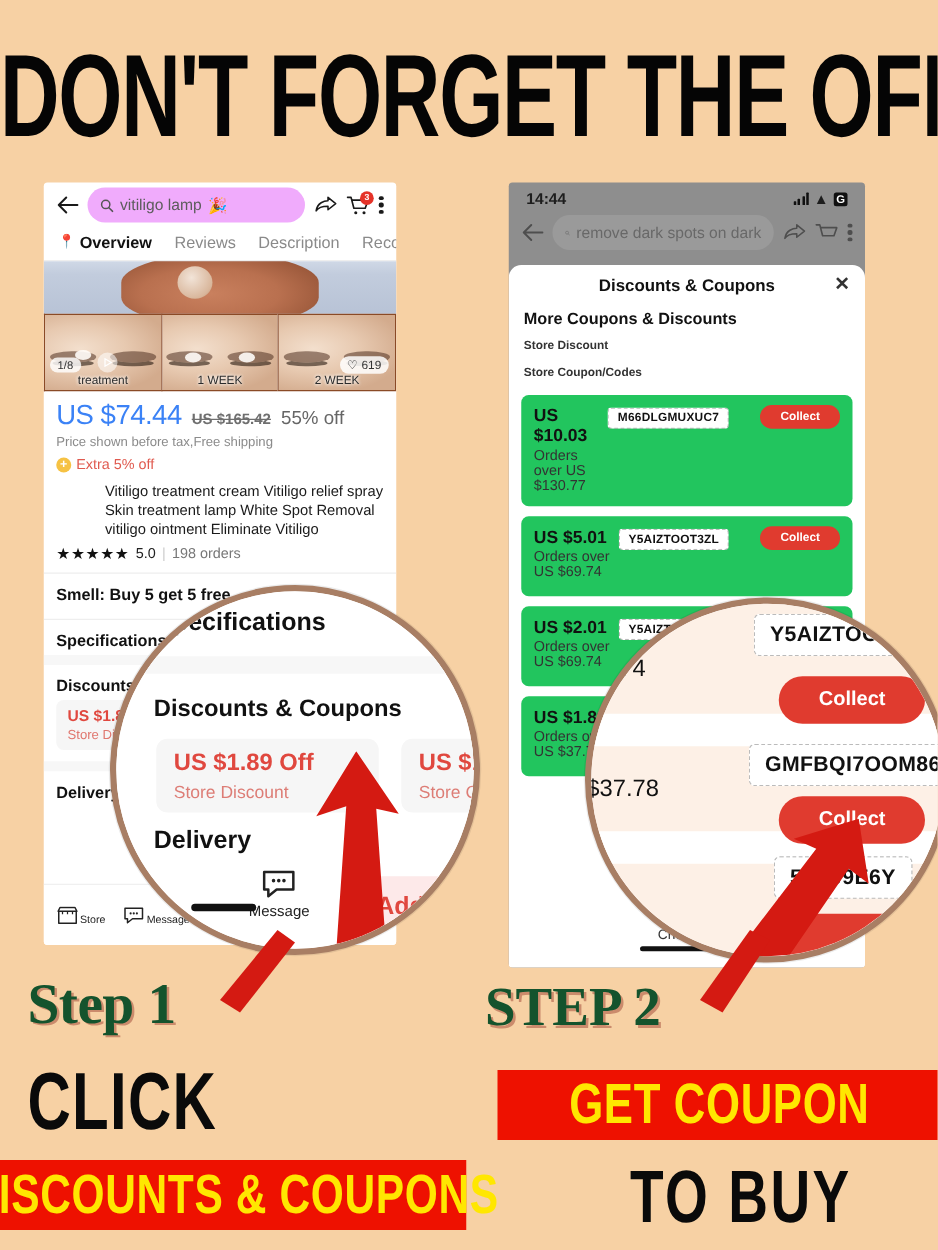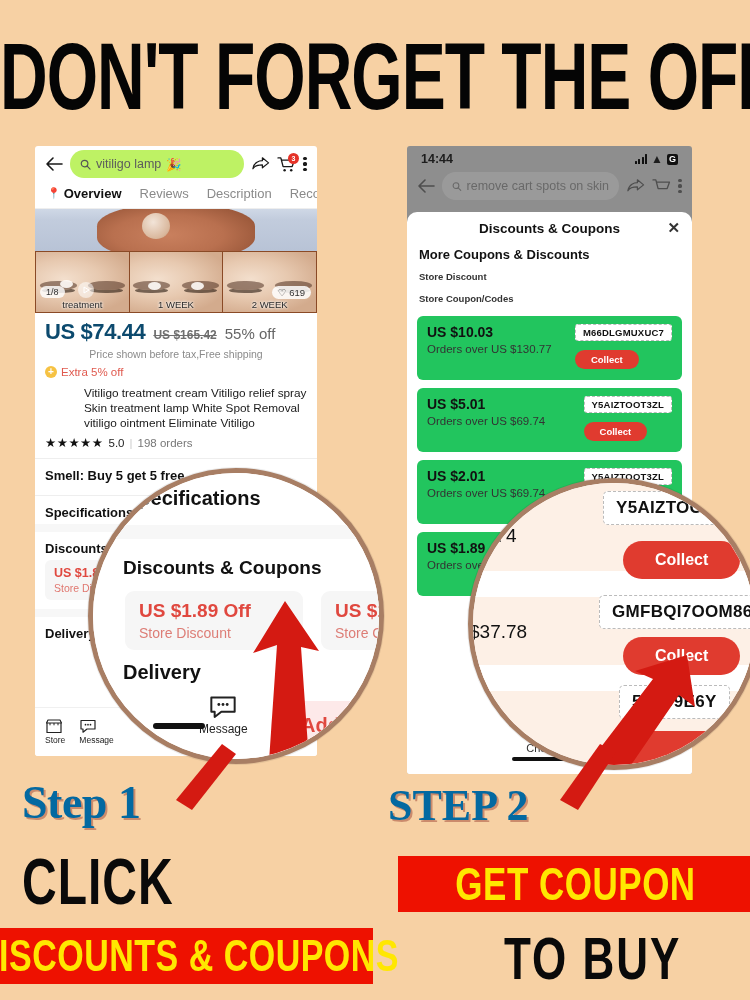--- a/index.html
+++ b/index.html
@@ -33,21 +33,21 @@
   .bars i:nth-child(3){height:7.5px}.bars i:nth-child(4){height:10px}
   .batt{width:17px;height:9px;border:1.4px solid #111;border-radius:2.4px;position:relative;}
   .batt::after{content:"";position:absolute;right:-3.4px;top:2px;width:2px;height:4px;background:#111;border-radius:0 1px 1px 0;}
   .batt i{position:absolute;left:1px;top:1px;bottom:1px;width:9px;background:#111;border-radius:1px;}
   .gbadge{background:#111;color:#fff;font-size:9px;font-weight:bold;border-radius:2px;padding:0 2px;line-height:11px;}
   .wifi{font-size:12px;line-height:12px;}
 
   
   .navrow{display:flex;align-items:center;gap:7px;padding:4px 10px 6px 10px;}
   .ico{flex:none;color:#1a1a1a;display:flex;align-items:center;justify-content:center;}
-  .searchpill{flex:1;background:#bef264;border-radius:16px;height:28px;
+  .searchpill{flex:1;background:#f0abfc;border-radius:16px;height:28px;
     display:flex;align-items:center;gap:5px;padding:0 10px;
     font-size:12.5px;color:#5c5c5c;overflow:hidden;white-space:nowrap;}
   .cartwrap{position:relative;}
   .cartbadge{position:absolute;right:-3px;top:-3px;background:#e53228;color:#fff;
     font-size:7px;font-weight:bold;border-radius:50%;width:11px;height:11px;
     display:flex;align-items:center;justify-content:center;}
   .kebab{width:4px;display:flex;flex-direction:column;gap:2.5px;align-items:center;}
   .kebab span{width:3.2px;height:3.2px;background:#1a1a1a;border-radius:50%;display:block;}
 
   
@@ -78,41 +78,41 @@
   .pill-i{position:absolute;left:4px;bottom:14px;background:rgba(255,255,255,.82);border-radius:9px;
      font-size:9px;padding:1px 6px;color:#333;}
   .playb{position:absolute;left:42px;bottom:14px;width:16px;height:16px;border-radius:50%;
      background:rgba(255,255,255,.55);display:flex;align-items:center;justify-content:center;}
   .likepill{position:absolute;right:5px;bottom:13px;background:rgba(255,255,255,.85);border-radius:10px;
      padding:1px 6px;font-size:9.5px;color:#333;display:flex;align-items:center;gap:3px;}
 
   
   .padbox{padding:6px 10px 0 10px;}
   .pricerow{display:flex;align-items:baseline;gap:8px;}
-  .price{font-size:22px;font-weight:bold;color:#0c4a6e;letter-spacing:-.4px;}
+  .price{font-size:22px;font-weight:normal;color:#3b82f6;letter-spacing:-.4px;}
   .oldprice{font-size:12px;color:#6f6f6f;text-decoration:line-through;font-weight:bold;}
   .offpct{font-size:15px;color:#666;}
-  .subline{font-size:10.5px;color:#8b8b8b;margin-top:3px;text-align:center;}
+  .subline{font-size:10.5px;color:#8b8b8b;margin-top:3px;}
   .extrarow{display:flex;align-items:center;gap:4px;margin-top:6px;font-size:11.5px;color:#e05a4f;font-weight:500;}
   .plusdot{width:12px;height:12px;border-radius:50%;background:#f6c243;color:#fff;font-size:10px;
      display:flex;align-items:center;justify-content:center;line-height:1;font-weight:bold;}
   .title{margin-top:8px;font-size:11.8px;line-height:15px;color:#1a1a1a;margin-left:39px;}
   .starsrow{display:flex;align-items:center;gap:5px;margin-top:4px;font-size:11.5px;color:#222;}
   .stars{color:#111;font-size:12.5px;letter-spacing:.5px;}
   .ordersg{color:#777;}
   .hr{height:1px;background:#eee;margin:8px 0 0 0;}
   .rowlabel{font-size:13px;font-weight:bold;color:#111;padding:9px 10px 4px 10px;}
   .grayband{background:#f7f7f7;height:8px;}
   .couponrow{display:flex;gap:8px;padding:0 10px 9px 10px;}
   .couponchip{background:#f6f6f6;border-radius:6px;padding:6px 9px;min-width:92px;}
   .cc1{font-size:12.5px;font-weight:bold;color:#e0483f;}
   .cc2{font-size:10.5px;color:#e0776f;margin-top:2px;}
   .bottombar{position:absolute;left:0;right:0;bottom:0;height:48px;background:#fff;
      display:flex;align-items:center;gap:14px;padding:0 10px;border-top:1px solid #f0f0f0;}
-  .bbitem{display:flex;flex-direction:column;align-items:flex-start;gap:1px;font-size:8.5px;color:#222;}
+  .bbitem{display:flex;align-items:flex-end;gap:1px;font-size:8.5px;color:#222;}
   .addcart{margin-left:auto;background:#fde9e9;color:#e0483f;font-weight:bold;font-size:14px;
      border-radius:20px;padding:9px 22px;}
 
   
   .dimmed{background:#8e8e8e;}
   .dimmed .statusbar{color:#1d1d1d;}
   .dimmed .navrow{opacity:.55;}
   .dimmed .searchpill{background:#a5a5a5;color:#4a4a4a;}
   .sheet{position:absolute;left:0;right:0;top:66px;bottom:0;background:#fff;border-radius:10px 10px 0 0;}
   .sheet-head{position:relative;text-align:center;padding:9px 0 7px 0;font-size:13.5px;font-weight:bold;color:#111;}
@@ -120,21 +120,21 @@
   .sheet-sub{font-size:13px;font-weight:bold;color:#111;padding:4px 12px 2px 12px;}
   .sec-label{font-size:9.5px;font-weight:bold;color:#333;padding:7px 12px 4px 12px;}
   .discbox{margin:0 10px;background:#fdf3e7;border-radius:6px;padding:8px 10px 7px 10px;position:relative;}
   .discline{font-size:12.3px;font-weight:bold;color:#1a1a1a;line-height:17px;}
   .shopmore{position:absolute;right:10px;bottom:-10px;background:#e03b2f;color:#fff;font-size:9px;
      font-weight:bold;border-radius:12px;padding:4px 12px;}
   .cpncard{margin:8px 10px 0 10px;background:#22c55e;border-radius:6px;padding:8px 10px 10px 10px;
      display:flex;justify-content:space-between;align-items:flex-start;position:relative;min-height:46px;}
   .cp-left .amt{font-size:14px;font-weight:bold;color:#111;}
   .cp-left .over{font-size:11.5px;color:#333;margin-top:3px;}
-  .cp-right{display:flex;flex-direction:column;align-items:flex-start;gap:9px;}
+  .cp-right{display:flex;align-items:flex-end;gap:25px;}
   .code{border:1px dashed #bbb;background:#fff;border-radius:3px;padding:2px 7px;
      font-size:9.5px;font-weight:bold;color:#111;letter-spacing:.2px;}
   .collect{background:#e03b2f;color:#fff;font-size:9.5px;font-weight:bold;border-radius:12px;padding:4px 16px;}
   .sheet-foot{position:absolute;left:0;right:0;bottom:0;background:#fff;height:46px;
      display:flex;flex-direction:column;align-items:center;justify-content:center;gap:3px;}
   .chkout{font-size:11px;color:#333;}
   .homebar{width:76px;height:4px;border-radius:3px;background:#111;}
 
   
   .mag{position:absolute;border-radius:50%;overflow:hidden;border:5px solid #a87e64;
@@ -159,21 +159,21 @@
   .zr-collect{position:absolute;background:#e03b2f;color:#fff;font-size:16px;font-weight:bold;
      border-radius:22px;padding:10px 32px;}
   .zr-amt{position:absolute;font-size:19px;color:#111;white-space:nowrap;}
   .zr-band{position:absolute;left:0;right:0;background:#fff;}
   .zr-bg{position:absolute;inset:0;background:#fdf0e6;}
 
   
   .arrow{position:absolute;pointer-events:none;}
 
   
-  .step{position:absolute;font-family:"Liberation Serif",serif;font-weight:bold;color:#0369a1;
+  .step{position:absolute;font-family:"Liberation Serif",serif;font-weight:bold;color:#14532d;
         text-shadow:2px 2px 0 rgba(120,10,5,.35);white-space:nowrap;}
   #step1{left:22px;top:776px;font-size:46px;letter-spacing:-.5px;}
   #step2{left:388px;top:780px;font-size:44px;letter-spacing:0px;}
   .bigword{position:absolute;font-family:"Liberation Sans Narrow","Liberation Sans",sans-serif;
      font-weight:bold;color:#0a0a0a;white-space:nowrap;transform:scaleY(1.35);transform-origin:left top;}
   #click{left:22px;top:845px;font-size:48px;letter-spacing:1px;}
   #tobuy{left:504px;top:925px;font-size:44px;letter-spacing:2px;}
   .redband{position:absolute;background:#ee1100;display:flex;align-items:center;justify-content:center;}
   #band1{left:0px;top:928px;width:373px;height:56px;}
   #band2{left:398px;top:856px;width:355px;height:56px;}
@@ -347,21 +347,21 @@
     <span class="ico">
       <svg width="18" height="16" viewBox="0 0 18 16">
           <path d="M8 2 L2 8 L8 14 M2 8 H17" stroke="#1a1a1a" stroke-width="1.6" fill="none" stroke-linecap="round" stroke-linejoin="round"></path>
         </svg>
     </span>
     <div class="searchpill">
       <svg width="11" height="11" viewBox="0 0 12 12">
           <circle cx="5" cy="5" r="3.6" stroke="#4a4a4a" stroke-width="1.3" fill="none"></circle>
           <path d="M7.8 7.8 L11 11" stroke="#4a4a4a" stroke-width="1.3" stroke-linecap="round"></path>
         </svg>
-      <span>remove cart spots on skin</span>
+      <span>remove dark spots on dark</span>
     </div>
     <span class="ico">
       <svg width="19" height="16" viewBox="0 0 20 16">
           <path d="M2 13 C3 6 9 4.5 12 4.5 V1.5 L18.5 6.8 L12 12 V9 C8 9 4 9.5 2 13 Z" stroke="#1a1a1a" stroke-width="1.3" fill="none" stroke-linejoin="round"></path>
         </svg>
     </span>
     <span class="ico">
       <svg width="19" height="17" viewBox="0 0 20 18">
           <path d="M1 2 H4 L6.4 11.2 H16 L18.4 4.4 H5.2" stroke="#1a1a1a" stroke-width="1.4" fill="none" stroke-linecap="round" stroke-linejoin="round"></path>
         </svg>

